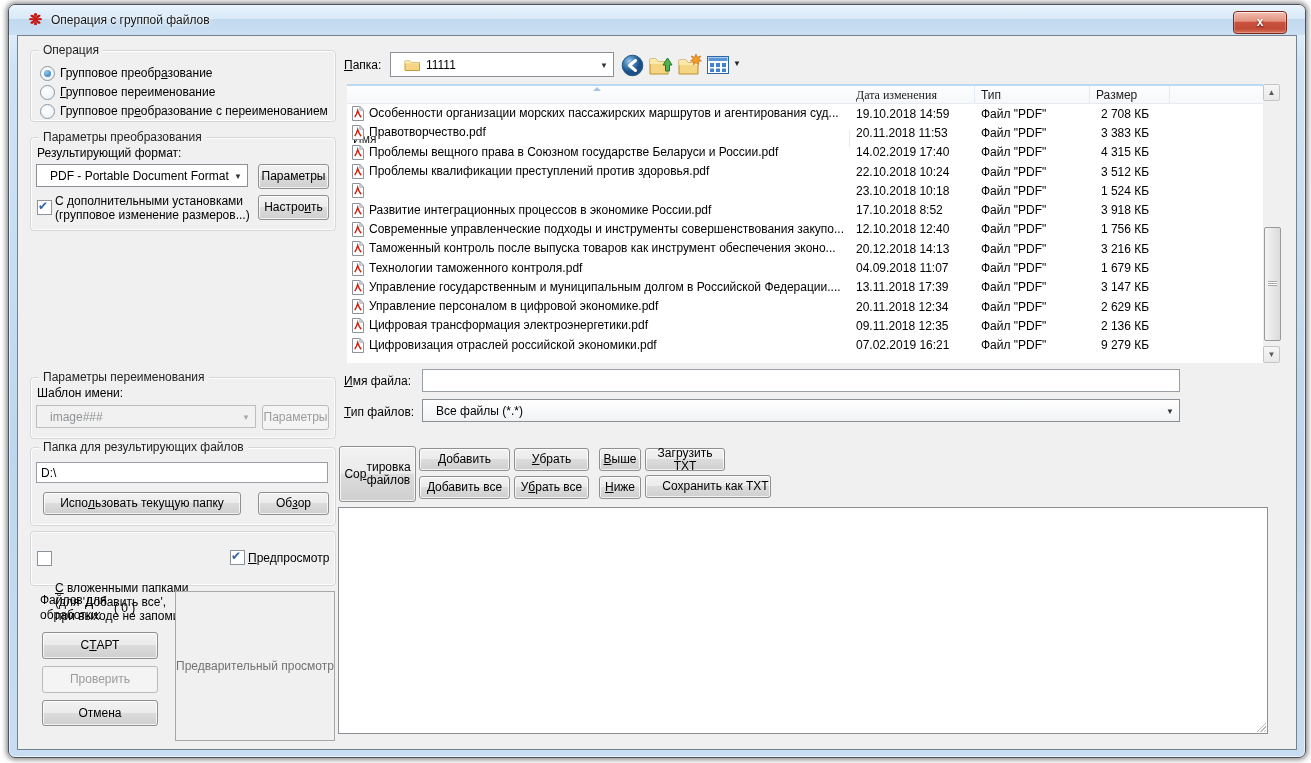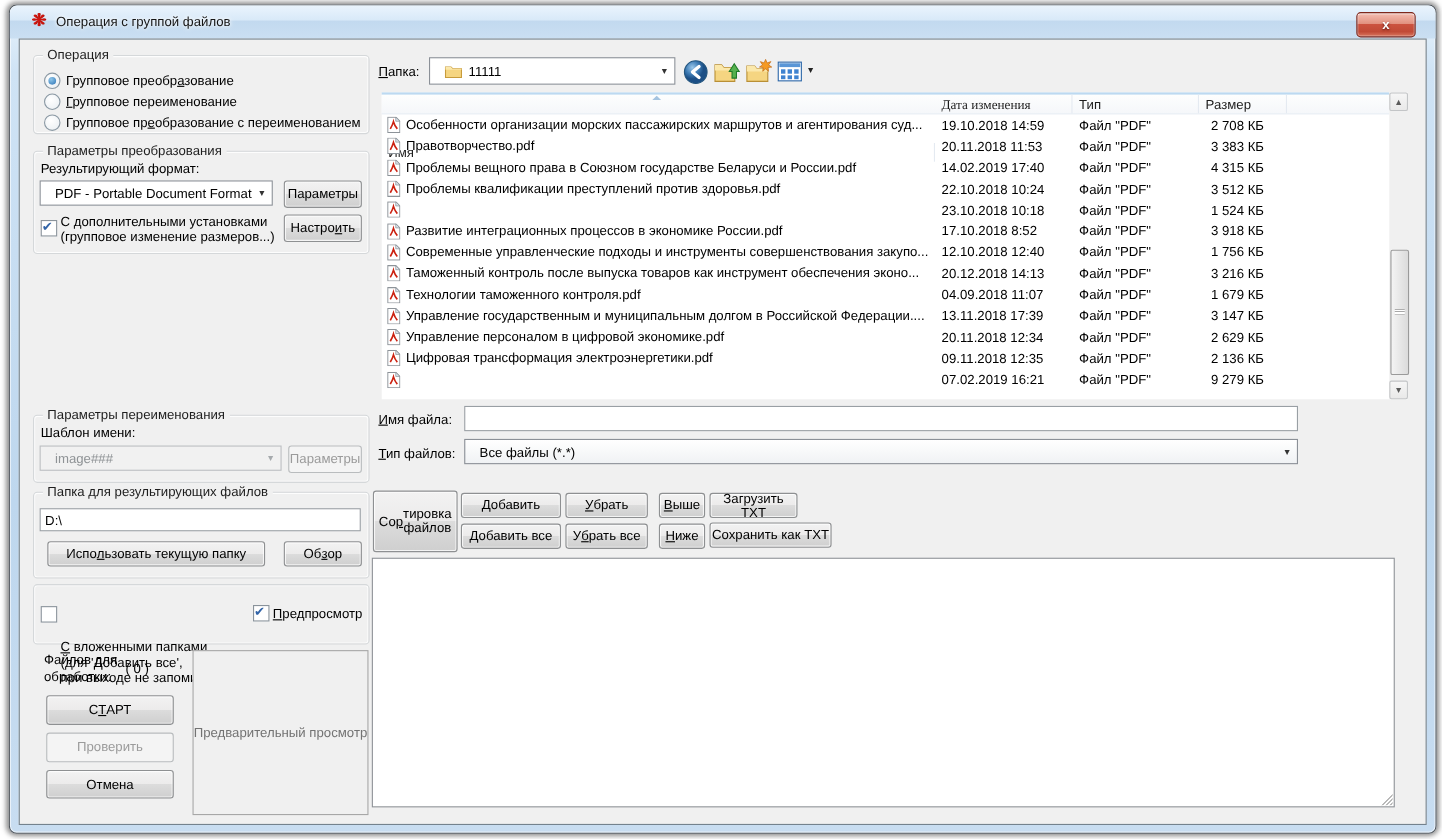--- a/index.html
+++ b/index.html
@@ -375,20 +375,21 @@
           <span class="c type">Файл "PDF"</span>
           <span class="c size">2 136 КБ</span>
         </div>
             <div class="lv-row">
           <span class="c name">
             <svg class="pdfico" width="12" height="15" viewBox="0 0 12 15">
               <path d="M0.5 0.5 H7.8 L11.5 4.2 V14.5 H0.5 Z" fill="#fff" stroke="#8d9399"></path>
               <path d="M7.8 0.5 L7.8 4.2 L11.5 4.2 Z" fill="#dfe7ee" stroke="#8d9399" stroke-width=".7"></path>
               <path d="M2.8 11.2 C4.2 8.8 5.1 6.9 5.7 4.6 C6.4 7 7.4 9.2 9.2 11.2" stroke="#cc2211" fill="none" stroke-width="1.5"></path>
             </svg>
+            <span>Цифровизация отраслей российской экономики.pdf</span>
           </span>
           <span class="c date">07.02.2019 16:21</span>
           <span class="c type">Файл "PDF"</span>
           <span class="c size">9 279 КБ</span>
         </div>
           </div>
       <div class="sb">
         <span class="sb-btn" style="top:0;">▲</span>
         <span class="sb-thumb" style="top:143px;height:112px;"></span>
         <span class="sb-btn" style="bottom:0;">▼</span>
@@ -404,21 +405,21 @@
     </div>
 
     <div class="btn" style="left:321px;top:410px;width:75px;height:54px;">Со<u>р</u>тировка<br>файлов</div>
     <div class="btn" style="left:401px;top:412px;width:89px;height:21px;"><u>Д</u>обавить</div>
     <div class="btn" style="left:496px;top:412px;width:73px;height:21px;"><u>У</u>брать</div>
     <div class="btn" style="left:581px;top:412px;width:40px;height:21px;"><u>В</u>ыше</div>
     <div class="btn" style="left:627px;top:412px;width:78px;height:21px;">Загрузить TXT</div>
     <div class="btn" style="left:401px;top:440px;width:89px;height:21px;"><u>Д</u>обавить все</div>
     <div class="btn" style="left:496px;top:440px;width:73px;height:21px;">У<u>б</u>рать все</div>
     <div class="btn" style="left:581px;top:440px;width:40px;height:21px;"><u>Н</u>иже</div>
-    <div class="btn" style="left:627px;top:439px;width:109px;height:21px;">Сохранить как TXT</div>
+    <div class="btn" style="left:627px;top:439px;width:109px;height:21px;padding-left:15px;">Сохранить как TXT</div>
 
     <div class="biglist" style="left:320px;top:471px;width:930px;height:227px;">
       <span class="grip"></span>
     </div>
 
   </div>
  </div>
 </div>
 
 </body></html>

